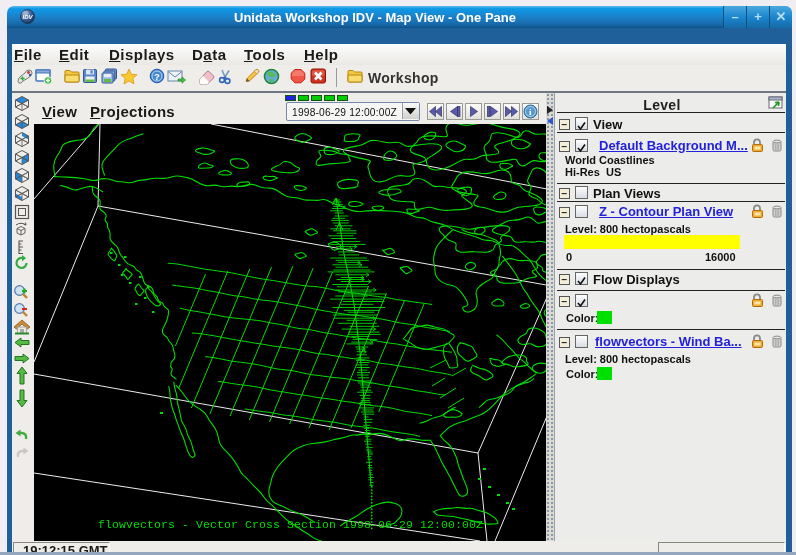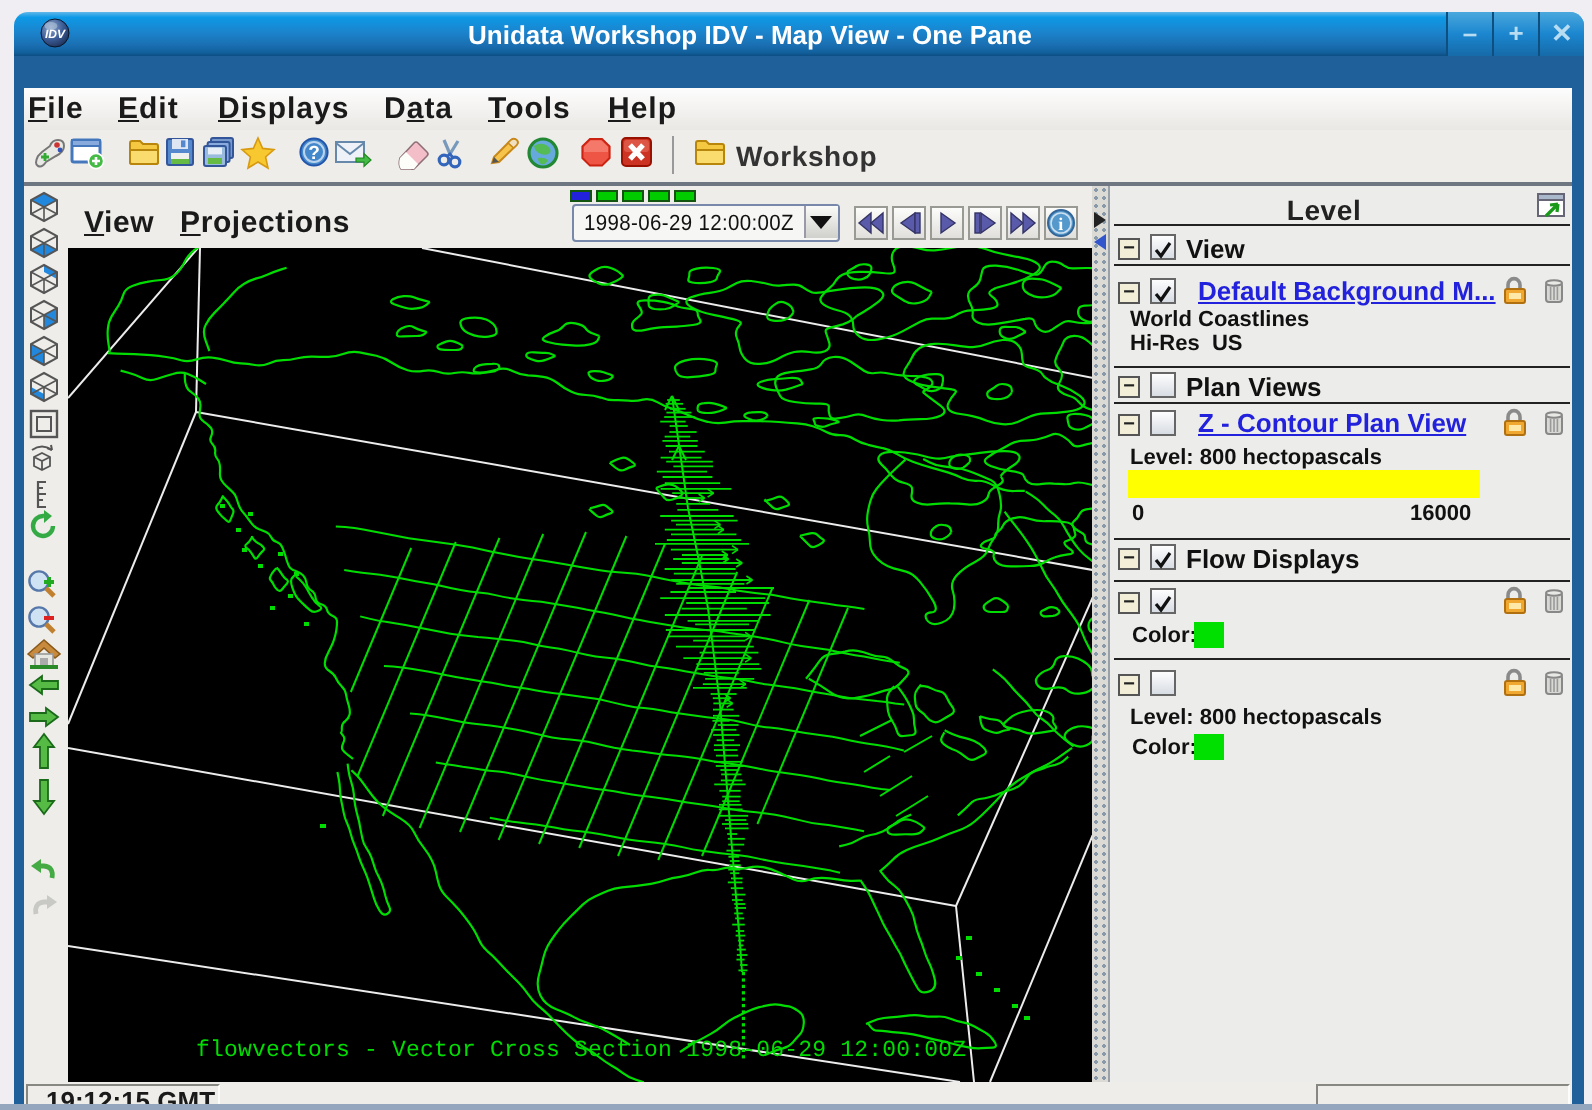--- a/index.html
+++ b/index.html
@@ -644,20 +644,21 @@
               <use href="#ic-lock"></use>
             </svg>
         <svg class="trash" style="left:216px;top:200px" viewBox="0 0 12 14">
               <use href="#ic-trash"></use>
             </svg>
         <div class="lsmall" style="left:11px;top:219px">Color:</div>
         <div style="position:absolute;left:42px;top:218px;width:15px;height:13px;background:#00e000;"></div>
         <div class="lsep" style="top:236px"></div>
         <div class="minus" style="left:4px;top:244px">−</div>
         <div class="cb" style="left:20px;top:242px"></div>
+        <div class="lrow llink" style="left:40px;top:241px">flowvectors - Wind Ba...</div>
         <svg class="lock" style="left:195px;top:241px" viewBox="0 0 15 14">
               <use href="#ic-lock"></use>
             </svg>
         <svg class="trash" style="left:216px;top:241px" viewBox="0 0 12 14">
               <use href="#ic-trash"></use>
             </svg>
         <div class="lsmall" style="left:10px;top:260px">Level: 800 hectopascals</div>
         <div class="lsmall" style="left:11px;top:275px">Color:</div>
         <div style="position:absolute;left:42px;top:274px;width:15px;height:13px;background:#00e000;"></div>
       </div>

